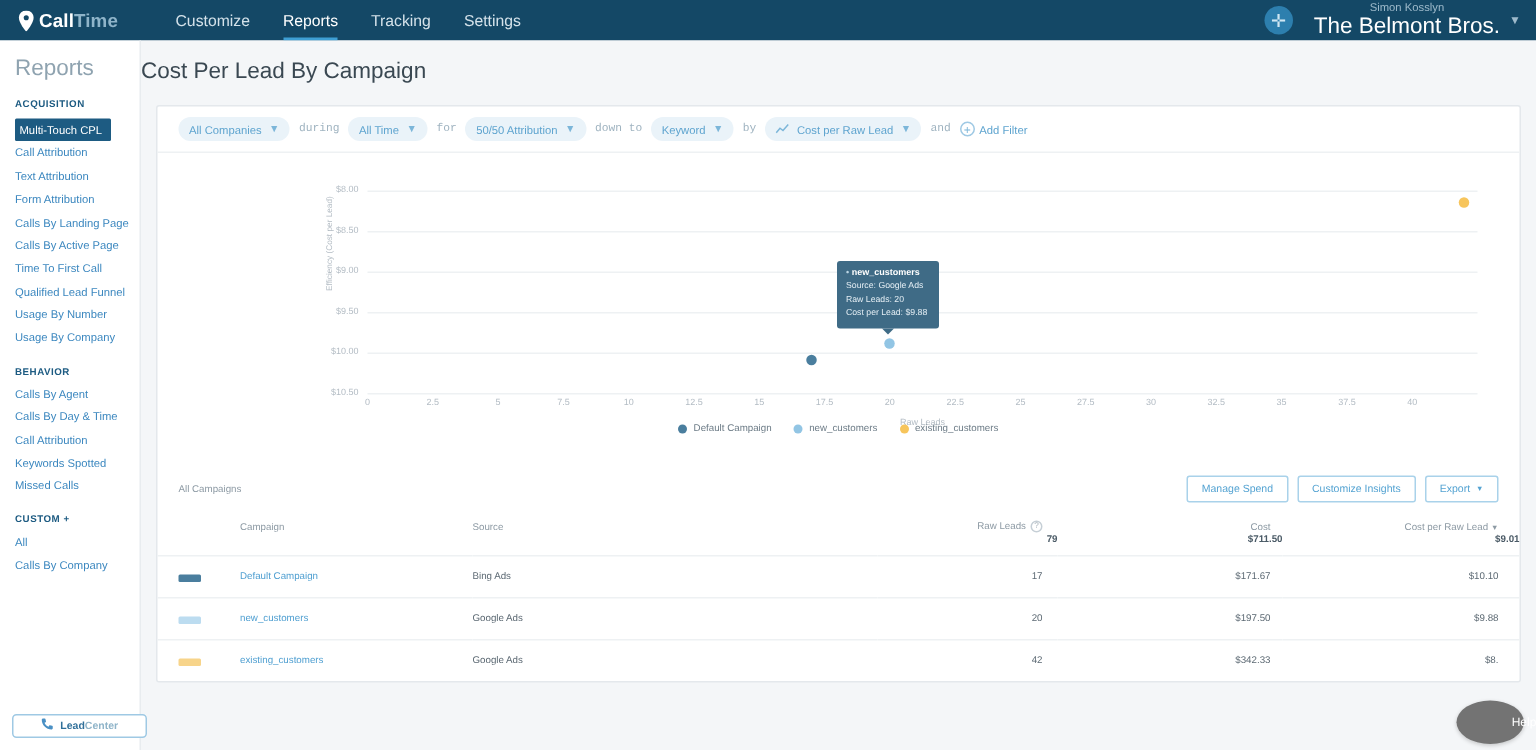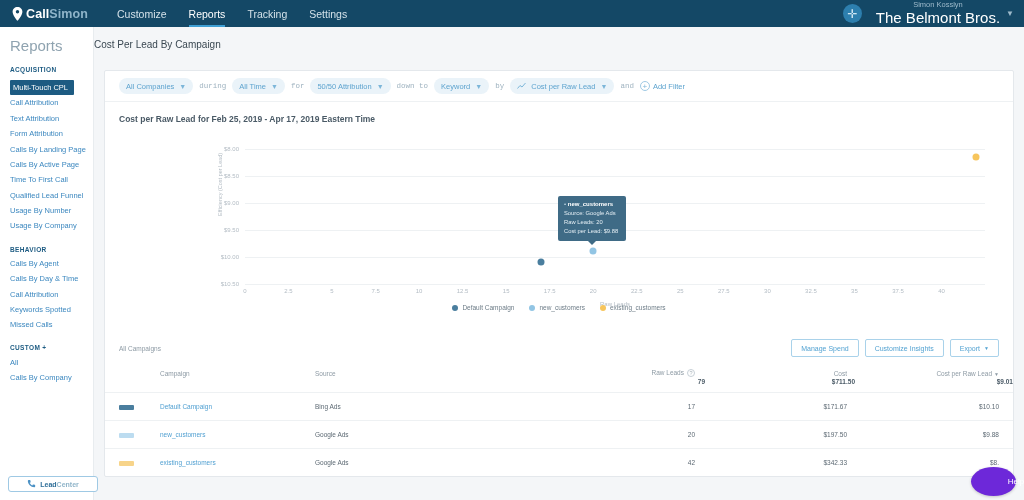--- a/index.html
+++ b/index.html
@@ -54,21 +54,21 @@
   .sb-group { font-size: 6.5px; font-weight: bold; color: #1d5b82; letter-spacing: .35px;
               margin: 0 0 3px 10px; }
   .sb-item { font-size: 7.5px; color: #3b87bf; padding: 3.2px 0 3.2px 10px; cursor: pointer; }
   .sb-item.active { background: #1d5b82; color: #ffffff; display: inline-block;
                     padding-right: 6px; border-radius: 1px; }
   .sb-gap { height: 12px; }
 
   
   .main { position: absolute; top: 27px; left: 94px; width: 930px; height: 473px;
           background: #f4f6f8; }
-  .page-title { font-size: 10px; color: #3a4852; font-weight: normal;
+  .page-title { font-size: 15px; color: #3a4852; font-weight: normal;
                 margin: 12px 0 8px 0; padding-left: 0; }
   .page-title-wrap { padding-left: 0; }
   .panel {
     position: absolute; left: 10px; top: 43px; width: 910px;
     background: #ffffff; border: 1px solid #e4e8ec; border-radius: 2px;
   }
 
   
   .filterbar { display: flex; align-items: center; height: 31px; padding: 0 14px;
                border-bottom: 1px solid #eef1f3; }
@@ -147,38 +147,38 @@
   
   .leadcenter {
     position: absolute; left: 8px; bottom: 8px; width: 90px; height: 16px;
     border: 1px solid #9fc9e4; border-radius: 3px; background: #ffffff;
     display: flex; align-items: center; justify-content: center; gap: 3px; cursor: pointer;
   }
   .lc-txt { font-size: 7px; font-weight: bold; color: #2f6f99; }
   .lc-txt .lt { color: #8fb4c9; }
   .helpbtn {
     position: absolute; right: 8px; bottom: 4px; width: 29px; height: 29px;
-    border-radius: 50%; background: #6d28d9; color: #ffffff; font-size: 8px;
+    border-radius: 50%; background: #737373; color: #ffffff; font-size: 8px;
     display: flex; align-items: center; justify-content: center; cursor: pointer;
     box-shadow: 0 1px 3px rgba(0,0,0,.2);
     padding-left: 45px;
   }
 </style>
 </head>
 <body>
 
 <div class="topnav">
   <div class="brand">
     <span class="brand-pin">
       <svg width="11" height="14" viewBox="0 0 11 14">
           <path d="M5.5 0C2.7 0 .6 2.1.6 4.8c0 3.4 4.3 8.6 4.5 8.8.2.2.6.2.8 0 .2-.2 4.5-5.4 4.5-8.8C10.4 2.1 8.3 0 5.5 0z" fill="#ffffff"></path>
           <circle cx="5.5" cy="4.8" r="1.7" fill="#144866"></circle>
         </svg>
     </span>
-    <span class="brand-text"><span>Call</span><span class="light">Simon</span></span>
+    <span class="brand-text"><span>Call</span><span class="light">Time</span></span>
   </div>
   <div class="nav-items">
     <div class="nav-item">Customize</div>
     <div class="nav-item active">Reports</div>
     <div class="nav-item">Tracking</div>
     <div class="nav-item">Settings</div>
   </div>
   <div class="nav-right">
     <div class="plus-btn">
         <span>✛</span>
@@ -259,21 +259,20 @@
         <span>Cost per Raw Lead</span>
           <span class="cv">▼</span>
       </div>
       <span class="ftxt">and</span>
       <div class="addfilter">
         <span class="addcirc">+</span>
         <span class="lbl">Add Filter</span>
       </div>
     </div>
 
-    <div class="chart-head">Cost per Raw Lead for Feb 25, 2019 - Apr 17, 2019 Eastern Time</div>
 
     <div class="chart-area">
       <div class="yaxis-title">Efficiency (Cost per Lead)</div>
 
       <div class="plot">
         <div class="gridline" style="top:0px"></div>
         <div class="gridline" style="top:27px"></div>
         <div class="gridline" style="top:54px"></div>
         <div class="gridline" style="top:81px"></div>
         <div class="gridline" style="top:108px"></div>

